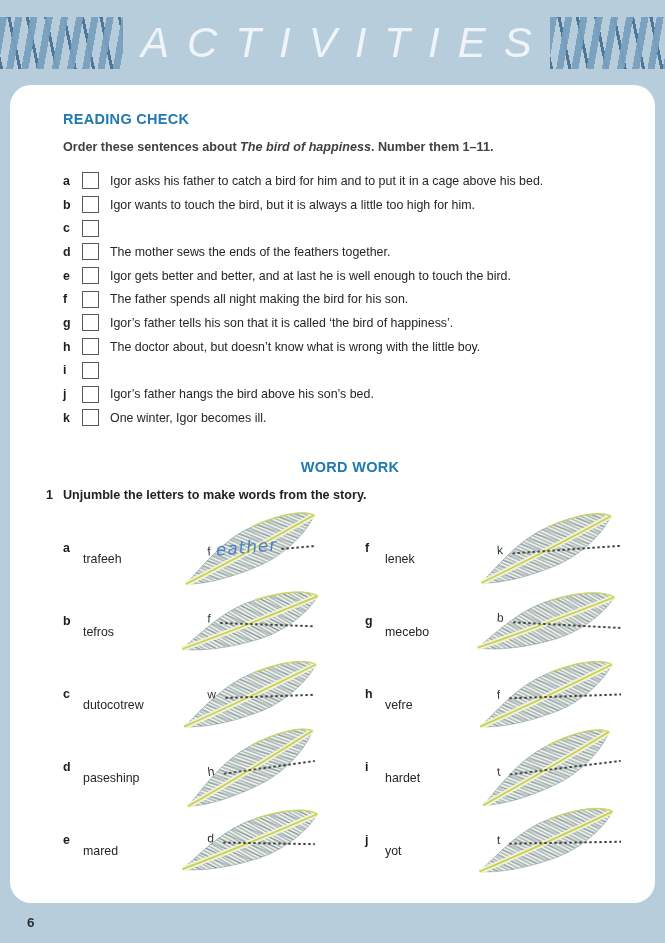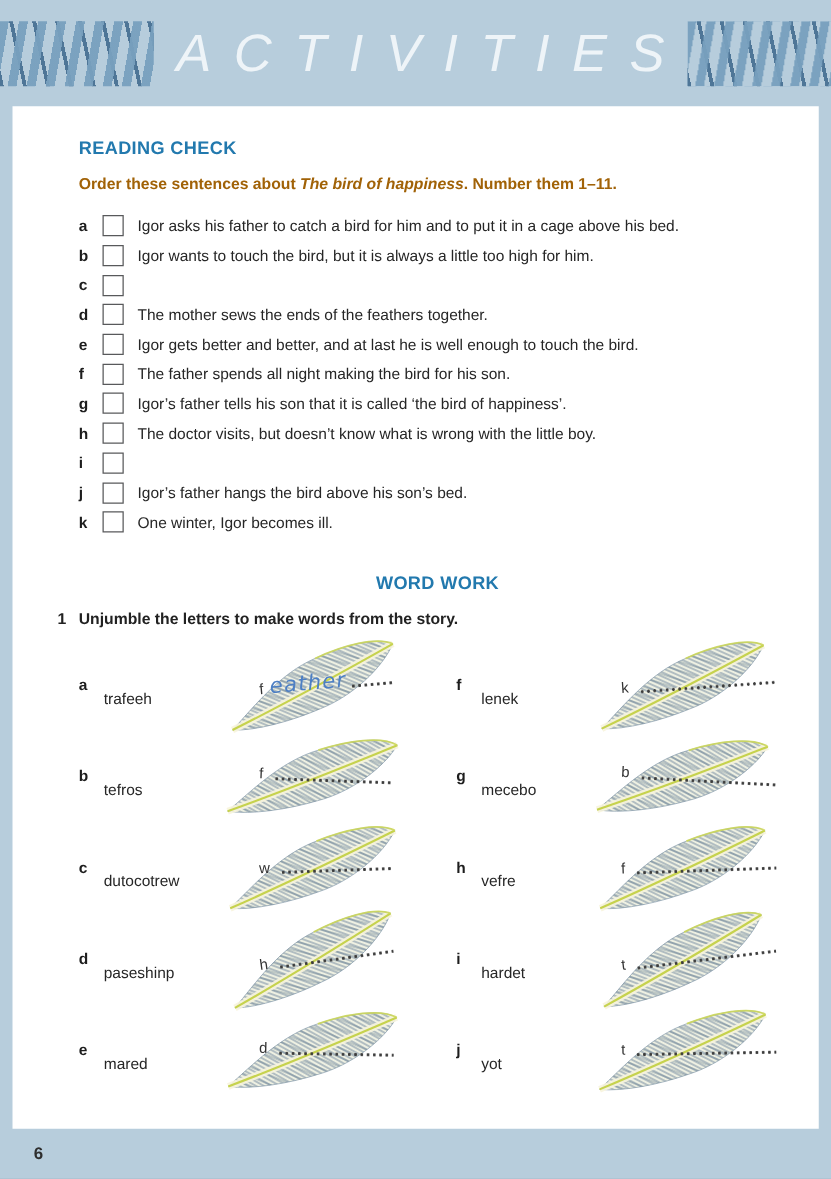--- a/index.html
+++ b/index.html
@@ -33,30 +33,31 @@
     text-indent:18px;
     white-space:nowrap;
     font-style:italic;
   }
   
   .sheet{
     position:absolute;left:10px;right:10px;top:85px;bottom:40px;
     background:#ffffff;
     box-sizing:border-box;
     padding:26px 18px 0 53px;
+    border-radius:21px;
   }
   .section-heading{
     margin:0 0 13px 0;
     color:#2279ae;
     font-size:14.5px;font-weight:bold;
     letter-spacing:.3px;
   }
   .instruction{
     margin:0 0 15px 0;
-    font-size:12.6px;font-weight:bold;color:#a16207;
+    font-size:12.6px;font-weight:bold;color:#404040;
   }
   .instruction em{font-style:italic;font-weight:bold;}
   
   .sentence-list{list-style:none;margin:0 0 0 0;padding:0;}
   .sentence-row{
     display:flex;align-items:center;
     height:23.7px;
     font-size:12.4px;color:#262626;
   }
   .row-letter{width:13px;font-weight:bold;color:#1d1d1d;flex:none;}
@@ -184,21 +185,21 @@
         <span class="row-text">The father spends all night making the bird for his son.</span>
       </li>
       <li class="sentence-row">
         <span class="row-letter">g</span>
         <span class="checkbox"></span>
         <span class="row-text">Igor’s father tells his son that it is called ‘the bird of happiness’.</span>
       </li>
       <li class="sentence-row">
         <span class="row-letter">h</span>
         <span class="checkbox"></span>
-        <span class="row-text">The doctor visits, but doesn’t know what is wrong with the little boy.</span>
+        <span class="row-text">The doctor about, but doesn’t know what is wrong with the little boy.</span>
       </li>
       <li class="sentence-row">
         <span class="row-letter">i</span>
         <span class="checkbox"></span>
       </li>
       <li class="sentence-row">
         <span class="row-letter">j</span>
         <span class="checkbox"></span>
         <span class="row-text">Igor’s father hangs the bird above his son’s bed.</span>
       </li>

